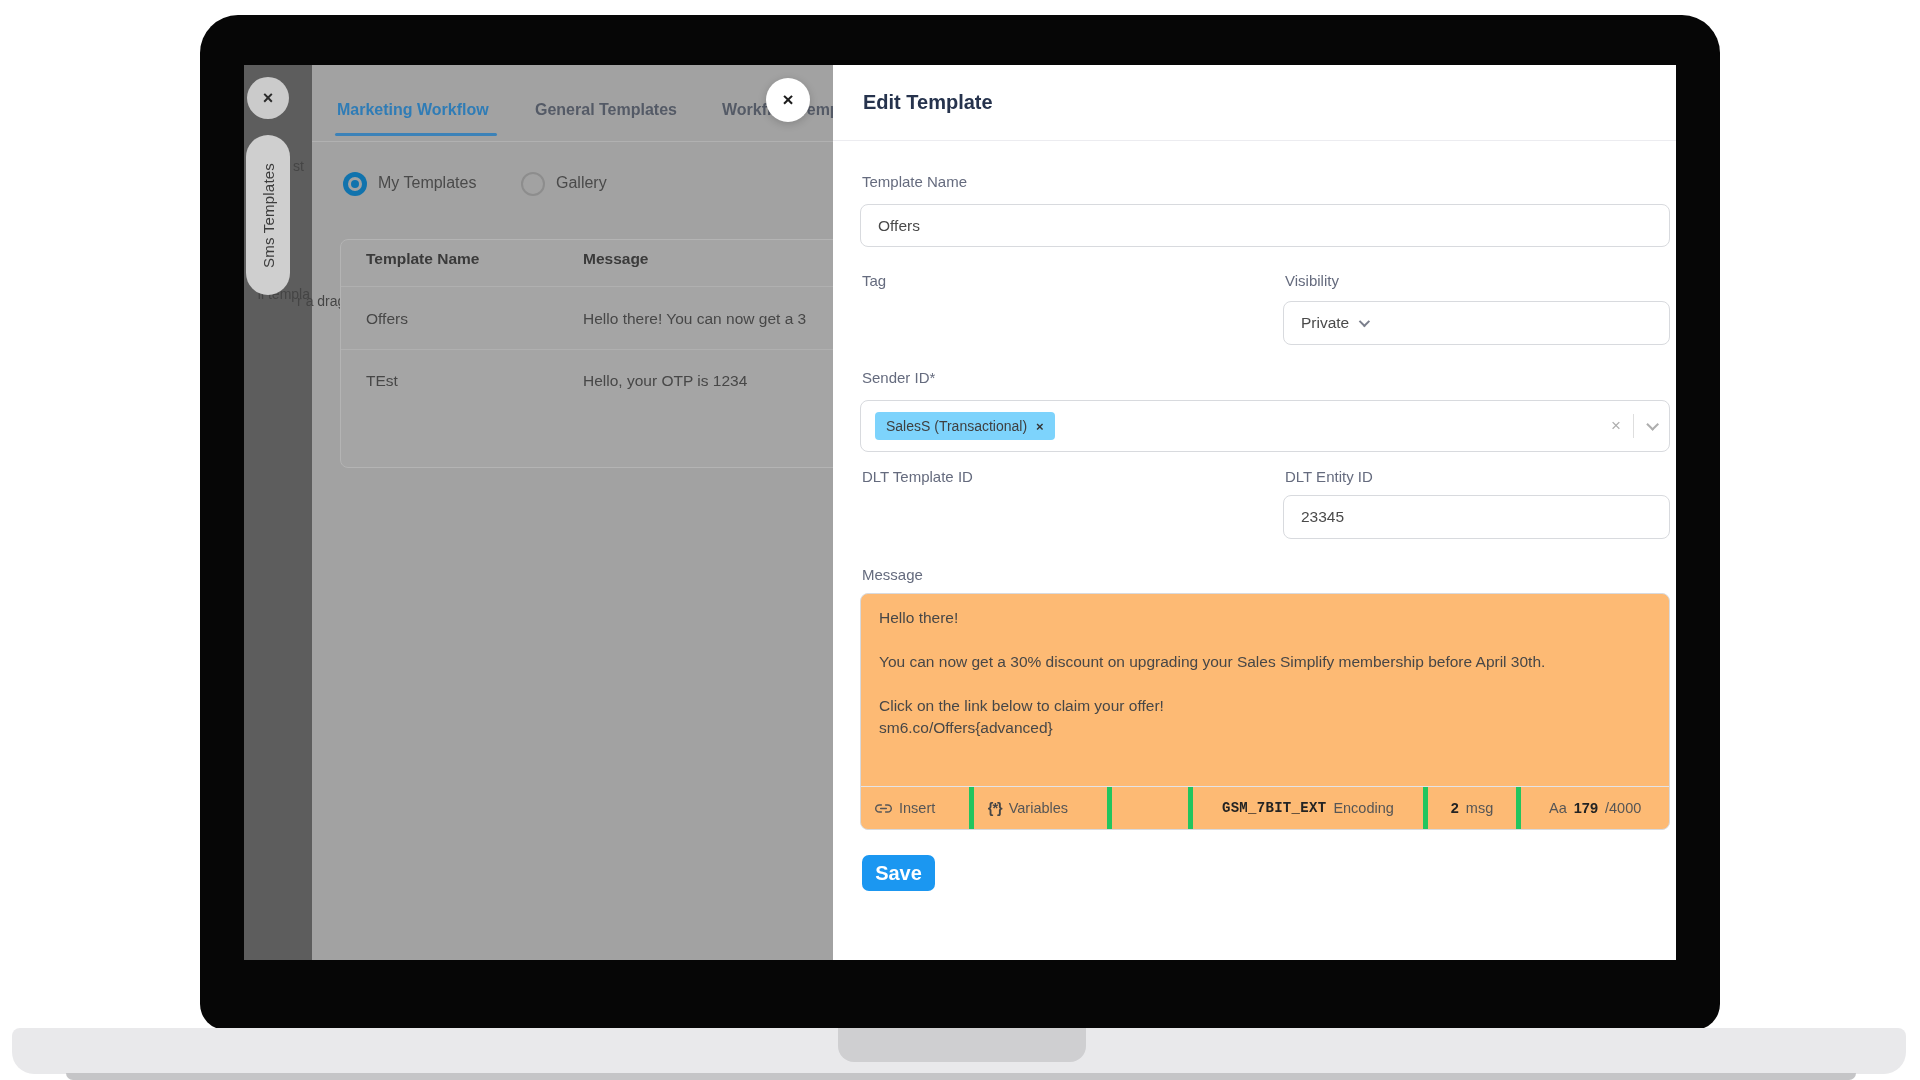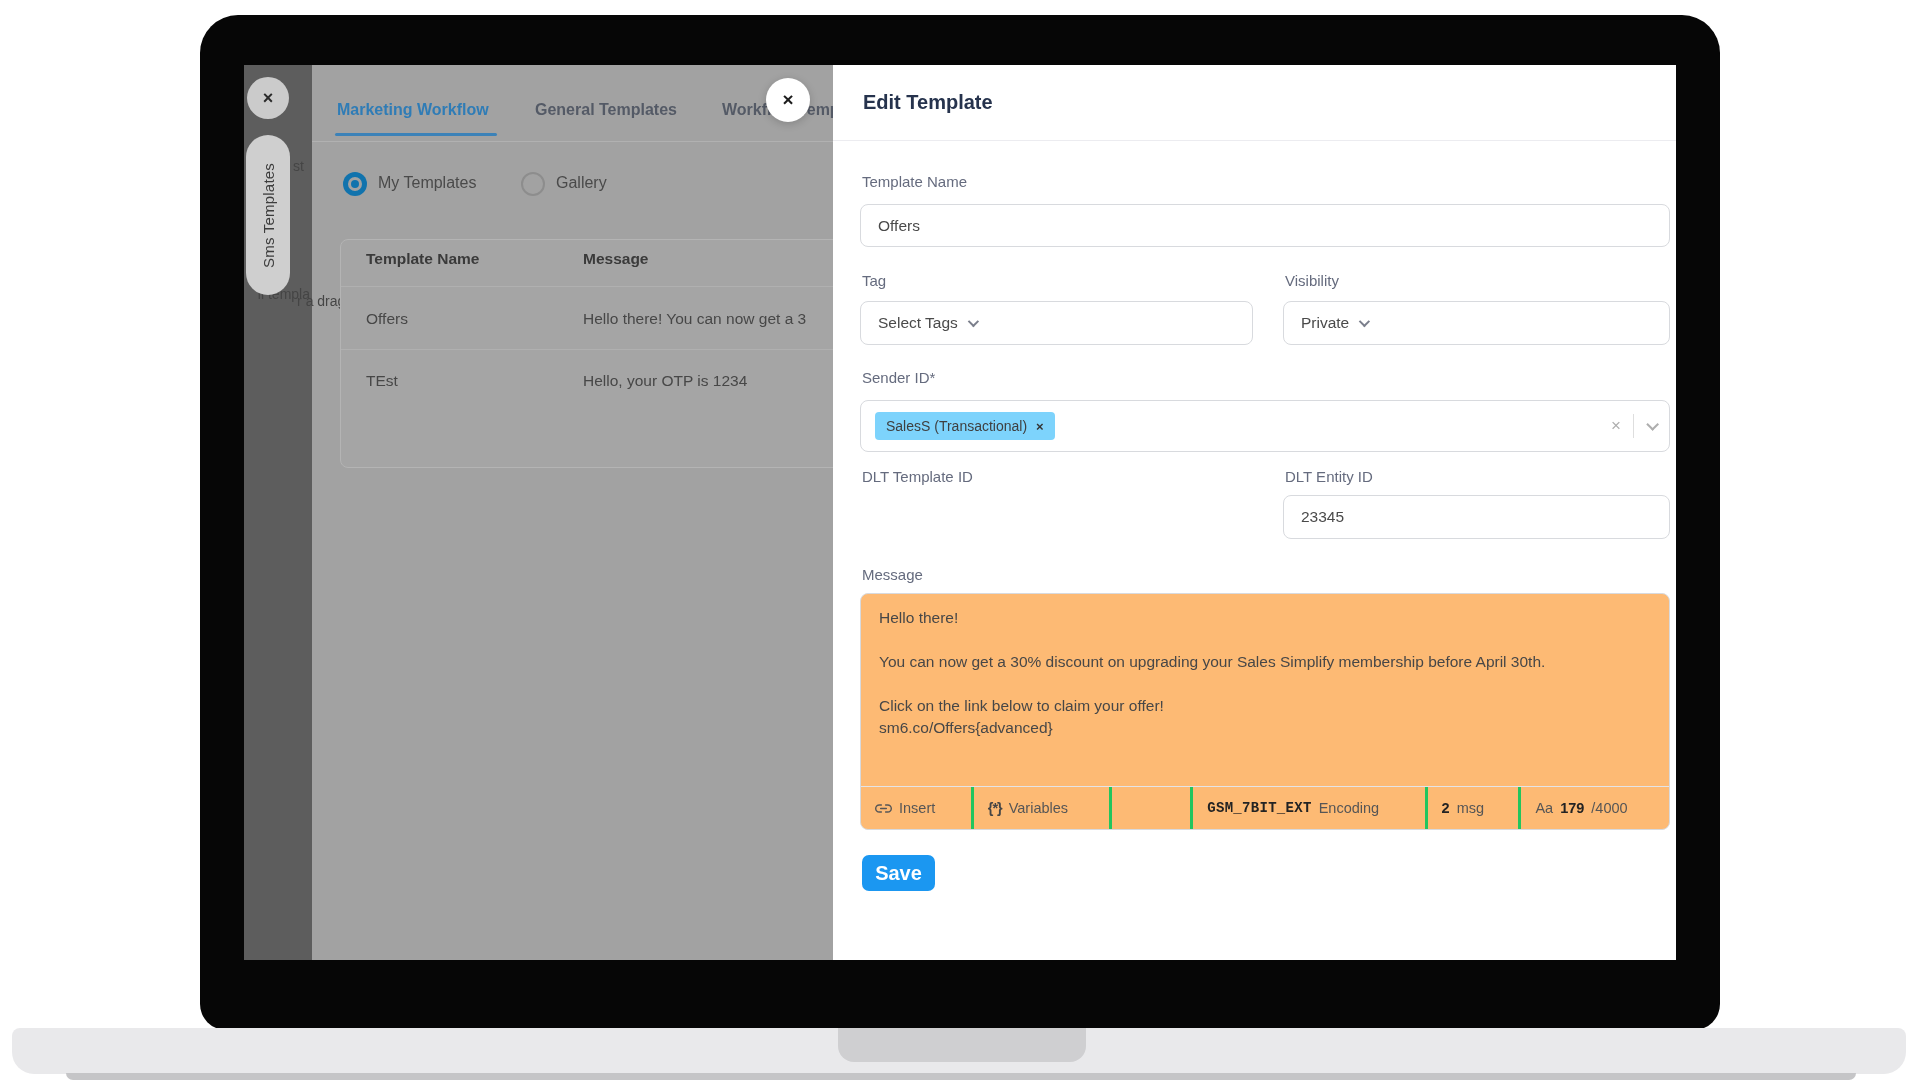--- a/index.html
+++ b/index.html
@@ -92,22 +92,22 @@
   .chip .x { font-size:13px; font-weight:700; color:#333; cursor:default; }
   .sender-controls { margin-left:auto; display:flex; align-items:center; gap:12px; color:#aeaeae; }
   .sender-controls .clear { font-size:17px; }
   .sender-controls .vline { width:1px; height:24px; background:#dedede; }
   .sender-controls .chev2 { width:9px; height:9px; border-right:2px solid #aeaeae; border-bottom:2px solid #aeaeae;
           display:inline-block; transform:rotate(45deg) translateY(-3px); }
 
   .msgbox { position:absolute; left:27px; top:528px; width:810px; border:1px solid #d8dade; border-radius:8px; overflow:hidden; background:#fdba74; }
   .msg-text { height:192px; padding:13px 18px; font-size:15.5px; line-height:22px; color:#474747; white-space:pre-line; }
   .msg-toolbar { height:43px; border-top:1px solid #e4e4e7; display:flex; align-items:stretch; font-size:14.5px; color:#565656; }
-  .cell { display:flex; align-items:center; border-right:3px solid #22c55e; padding:0 14px; gap:7px; white-space:nowrap; }
-  .cell.center { justify-content:flex-start; }
+  .cell { display:flex; align-items:center; border-right:5px solid #22c55e; padding:0 14px; gap:7px; white-space:nowrap; }
+  .cell.center { justify-content:center; }
   .cell:last-child { border-right:none; }
   .w-insert{ width:113px; } .w-vars{ width:139px; } .w-empty{ width:81px; }
   .w-gsm{ width:235px; } .w-msg{ width:94px; } .w-aa{ width:148px; }
   .gsm-val { font-family:"Liberation Mono", monospace; font-weight:700; color:#232323; font-size:14px; letter-spacing:.3px; }
   .bold-num { font-weight:700; color:#232323; }
   .vars-icon { font-weight:600; color:#454545; letter-spacing:-1px; }
   .link-icon { display:inline-flex; }
 
   .save-btn { position:absolute; left:29px; top:790px; width:73px; height:36px; background:#1b97f1;
               border:none; border-radius:7px; color:#ffffff; font-size:20px; font-weight:600;
@@ -170,24 +170,20 @@
     <div class="drawer">
       <div class="drawer-title">Edit Template</div>
       <div class="drawer-divider"></div>
 
       <span class="flabel l-tname">Template Name</span>
       <div class="fbox b-tname">
         <span>Offers</span>
       </div>
 
       <span class="flabel l-tag">Tag</span>
-      <div class="fbox b-tag">
-        <span>Select Tags</span>
-        <span class="chev"></span>
-      </div>
 
       <span class="flabel l-vis">Visibility</span>
       <div class="fbox b-vis">
         <span>Private</span>
         <span class="chev"></span>
       </div>
 
       <span class="flabel l-sender">Sender ID*</span>
       <div class="fbox b-sender">
         <div class="chip">

